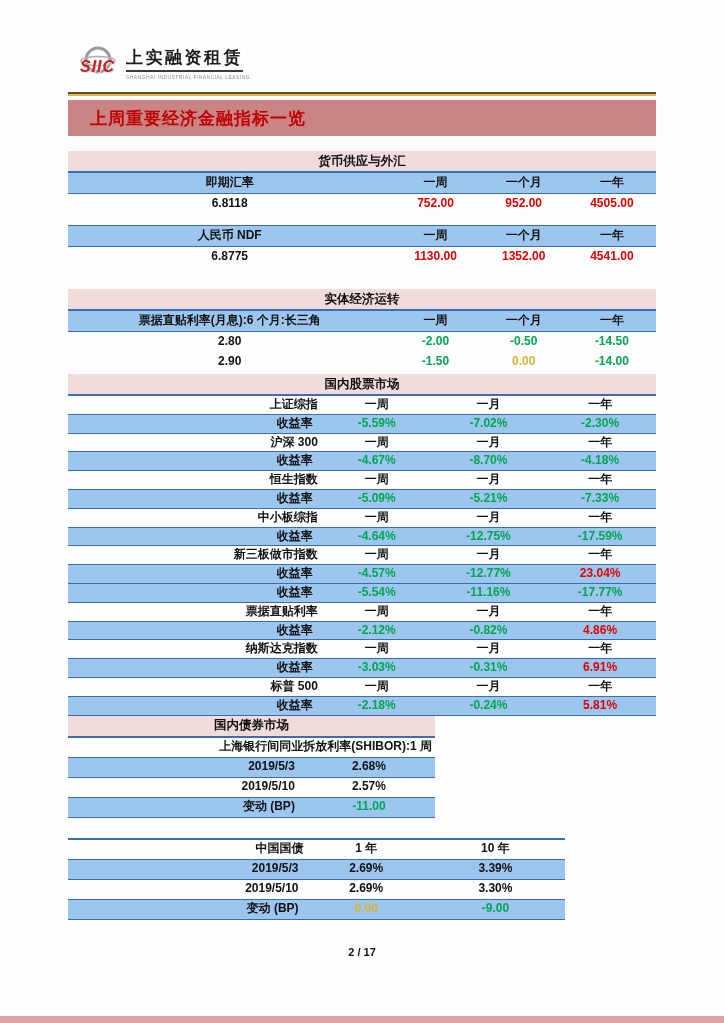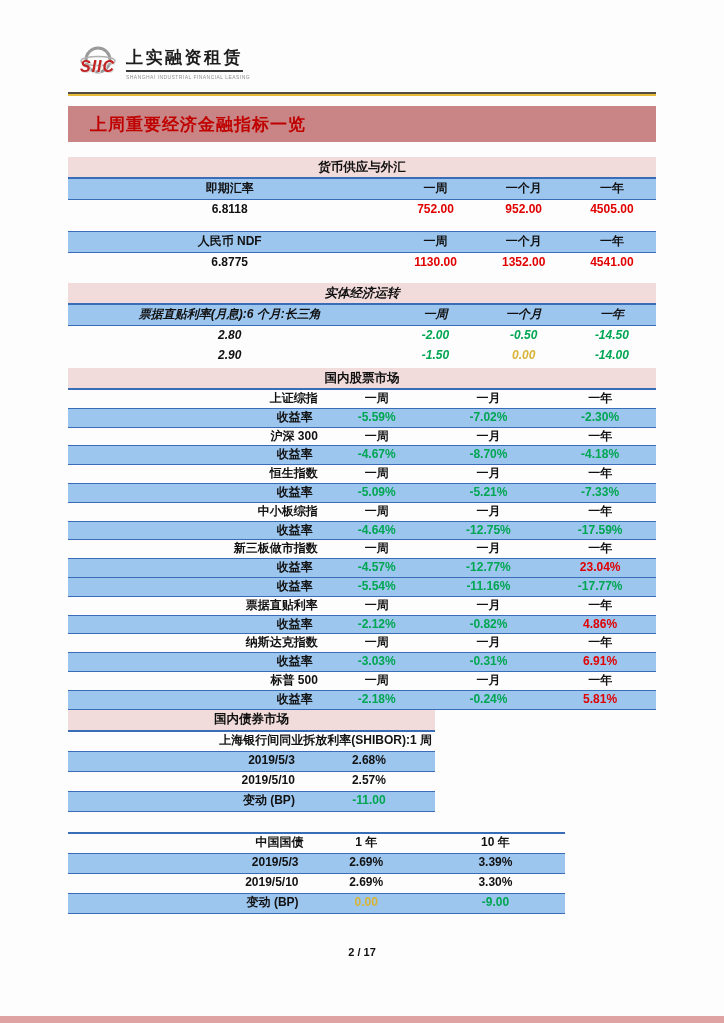--- a/index.html
+++ b/index.html
@@ -22,41 +22,41 @@
   .logo-names{margin-left:6px;}
   .logo-cn{
     font-size:17px;font-weight:bold;color:#1c1c1c;letter-spacing:2.5px;
     border-bottom:2px solid #3a3a3a;padding-bottom:1px;display:inline-block;
   }
   .logo-en{font-size:5px;color:#8f8f8f;letter-spacing:0.45px;margin-top:2px;white-space:nowrap;}
 
   
   .rule-bar{margin-top:10px;height:4px;background:linear-gradient(#514d46 0 50%,#e7bb35 50% 100%);}
   .banner{
-    margin-top:10px;height:36px;background:var(--banner-bg,#c98585);
+    margin-top:4px;height:36px;background:var(--banner-bg,#c98585);
     display:flex;align-items:center;padding-left:22px;box-sizing:border-box;
   }
   .banner-title{color:var(--banner-text,#c00000);font-size:17px;font-weight:bold;letter-spacing:1px;}
 
   
   table{border-collapse:collapse;table-layout:fixed;font-size:12px;font-weight:bold;color:#111;}
   td{padding:2px 3px;line-height:1.15;text-align:center;overflow:hidden;white-space:nowrap;}
   tr.sec td{background:var(--pinkhead,#f2dcdb);border-bottom:2px solid var(--rule,#3a6db8);height:16px;font-size:12.5px;}
   tr.blue td{background:var(--rowblue,#9dc6ef);border-top:1px solid var(--rule,#3a6db8);border-bottom:1px solid var(--rule,#3a6db8);}
   tr.spacer td{height:11px;padding:0;}
   td.l{text-align:right;padding-left:4px;}
   td.r{text-align:right;padding-right:8px;}
   .v-up{color:var(--up,#e00000);}
   .v-down{color:var(--down,#00a651);}
   .v-flat{color:var(--flat,#d8b335);}
 
   .t-main{width:588px;}
   .t-main td{height:16px;}
   .t-fx{margin-top:15px;}
-  .t-eco{margin-top:10px;font-style:italic;}
+  .t-eco{margin-top:22px;}
   .t-stock{margin-top:2px;}
   .t-stock td{height:12px;}
   .t-shibor{width:367px;}
   .t-shibor td{height:15px;}
   .t-gov{margin-top:20px;width:497px;}
   .t-gov td{height:15px;}
   tr.topline td{border-top:2px solid var(--rule,#3a6db8);}
 
   
   .page-footer{position:absolute;top:946px;left:0;width:724px;text-align:center;font-size:11px;font-weight:bold;color:#111;}

